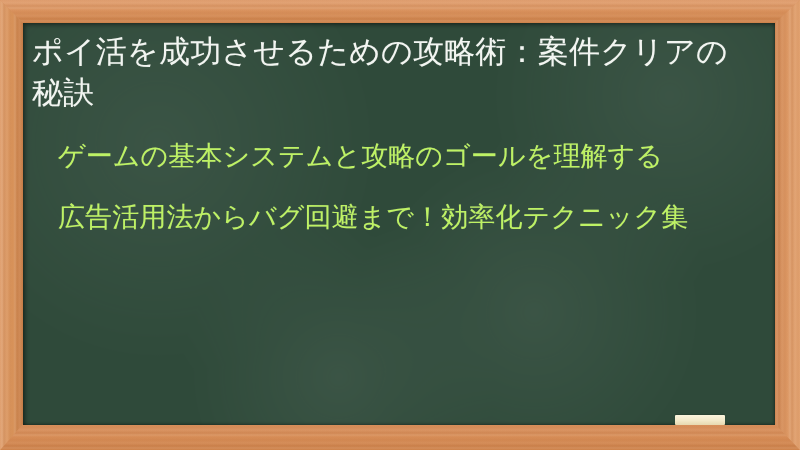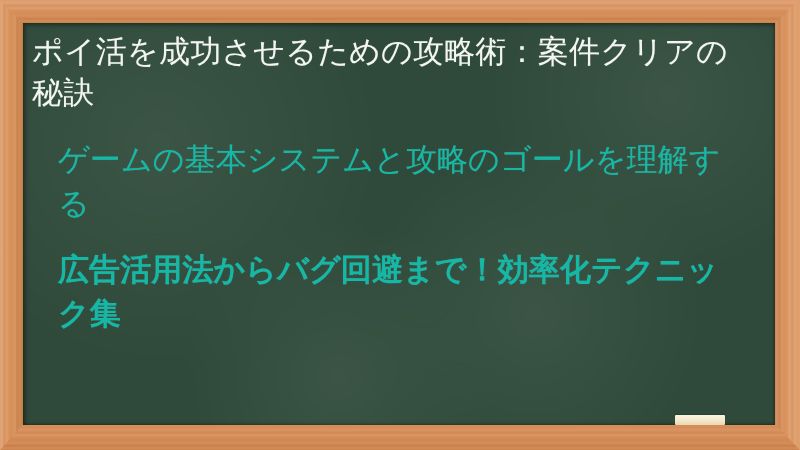--- a/index.html
+++ b/index.html
@@ -135,30 +135,30 @@
     max-width: 705px;
   }
 
   
   .toc-list {
     list-style: none;
     margin: 24px 0 0 0;
     padding: 0 0 0 26px;
   }
   .toc-item {
-    color: #14b8a6;
-    font-size: 31px;
+    color: #bef264;
+    font-size: 27px;
     line-height: 1.42;
     font-weight: 400;
     margin: 15px 0 22px 0;
     letter-spacing: 0.1px;
     max-width: 672px;
     text-shadow: 0 0 1px rgba(255,255,255,0.18);
   }
-  .toc-item:last-child { margin-bottom: 0; font-weight: bold; }
+  .toc-item:last-child { margin-bottom: 0; }
 
   
   .eraser {
     position: absolute;
     left: 652px;
     bottom: 0px;
     width: 50px;
     height: 10px;
     background: linear-gradient(180deg, #fbf4dd 0%, #f3e9c9 55%, #e6d8b0 100%);
     border-radius: 1px;

